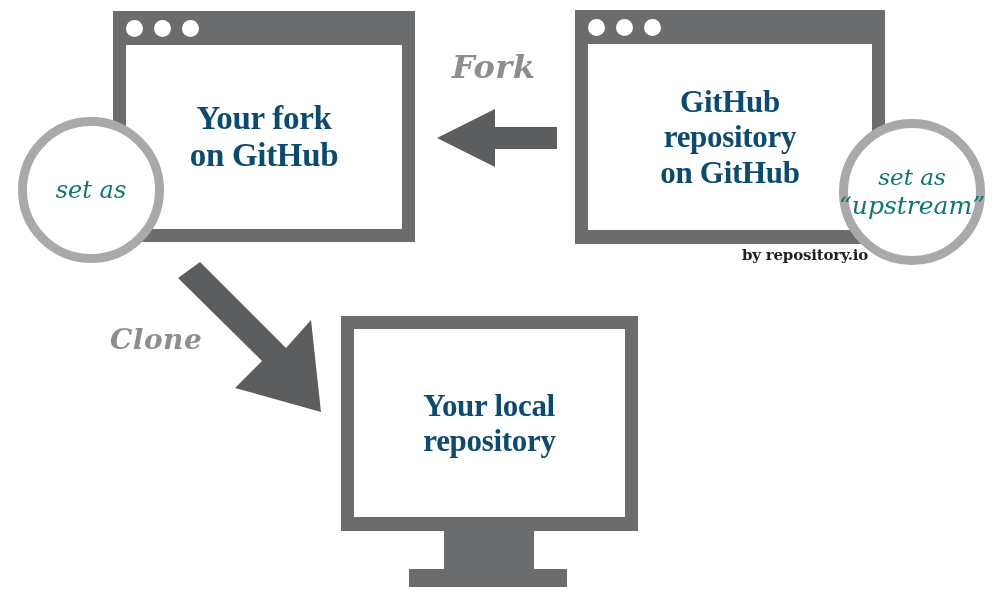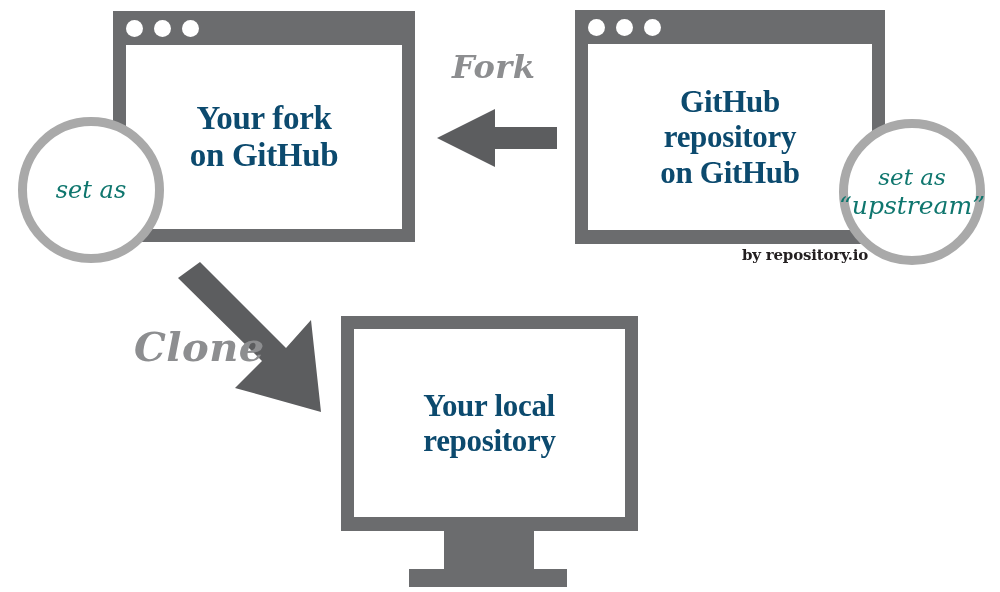--- a/index.html
+++ b/index.html
@@ -176,21 +176,21 @@
   <div class="monitor-base" style="left:409px; top:569px; width:158px; height:18px;"></div>
 
   <svg class="arrow-svg" style="left:437px; top:107px;" width="120" height="62" viewBox="0 0 120 62">
     <polygon points="0,31 58,2 58,20 120,20 120,42 58,42 58,60" fill="#5c5d5f"></polygon>
   </svg>
   <div class="arrow-label" style="left:452px; top:48px; font-size:32px;">Fork</div>
 
   <svg class="arrow-svg" style="left:178px; top:262px;" width="160" height="150" viewBox="0 0 160 150">
     <polygon points="0,16 22,0 108,86 133,58 143,150 57,126 84,99" fill="#5c5d5f"></polygon>
   </svg>
-  <div class="arrow-label" style="left:110px; top:323px; font-size:40px;margin-left:24px;">Clone</div>
+  <div class="arrow-label" style="left:110px; top:323px; font-size:28px;">Clone</div>
 
   <div class="badge" style="left:18px; top:117px; width:146px; height:146px;">
     <div class="badge-line" style="font-size:24px;">set as</div>
   </div>
 
   <div class="badge" style="left:839px; top:119px; width:146px; height:146px;">
     <div class="badge-line" style="font-size:23px;">set as</div>
     <div class="badge-line" style="font-size:25px;">“upstream”</div>
   </div>
 

